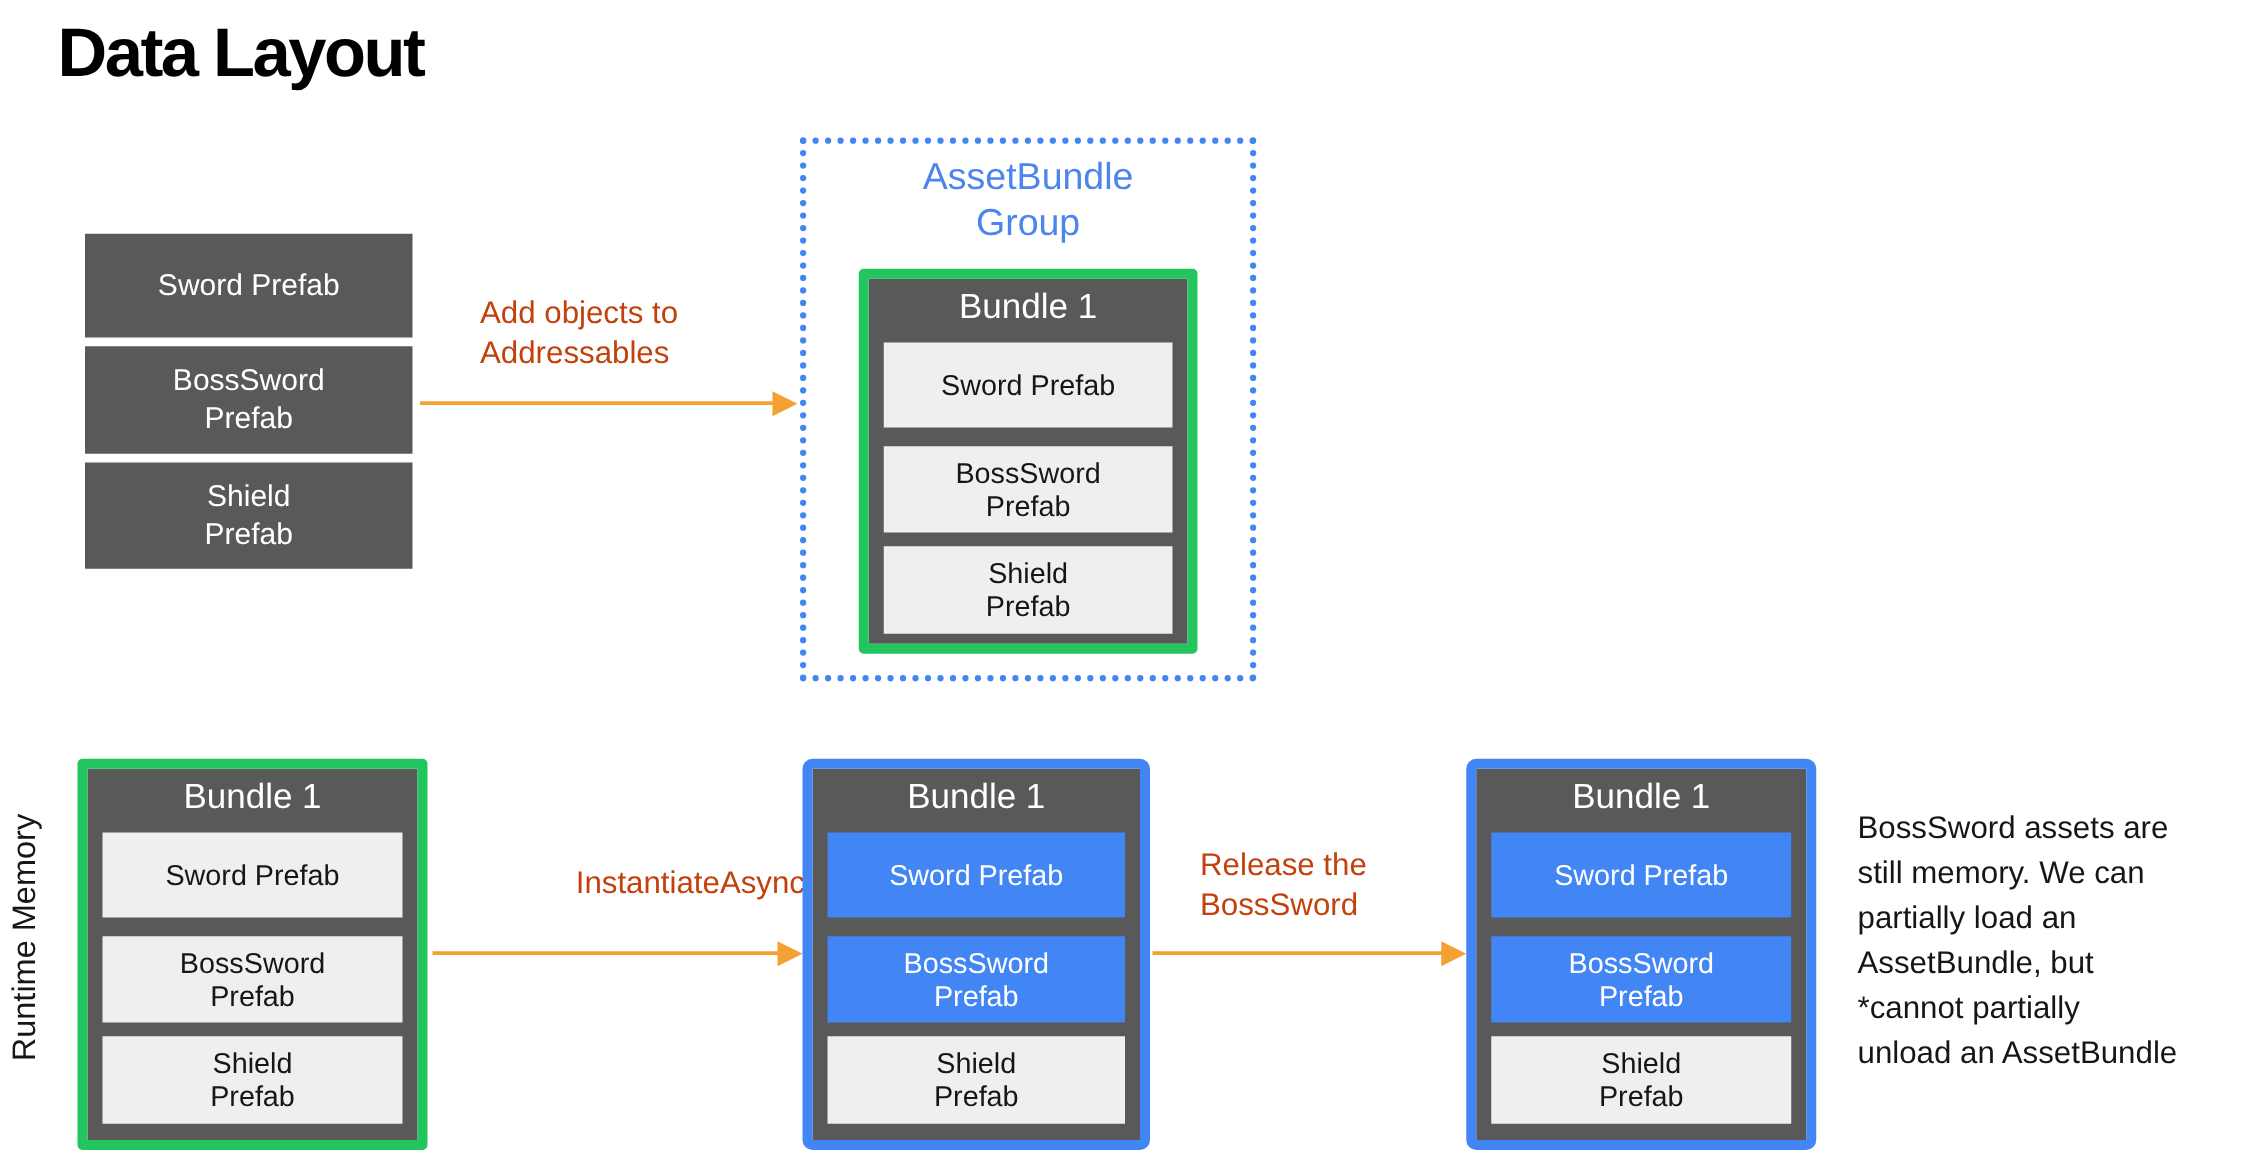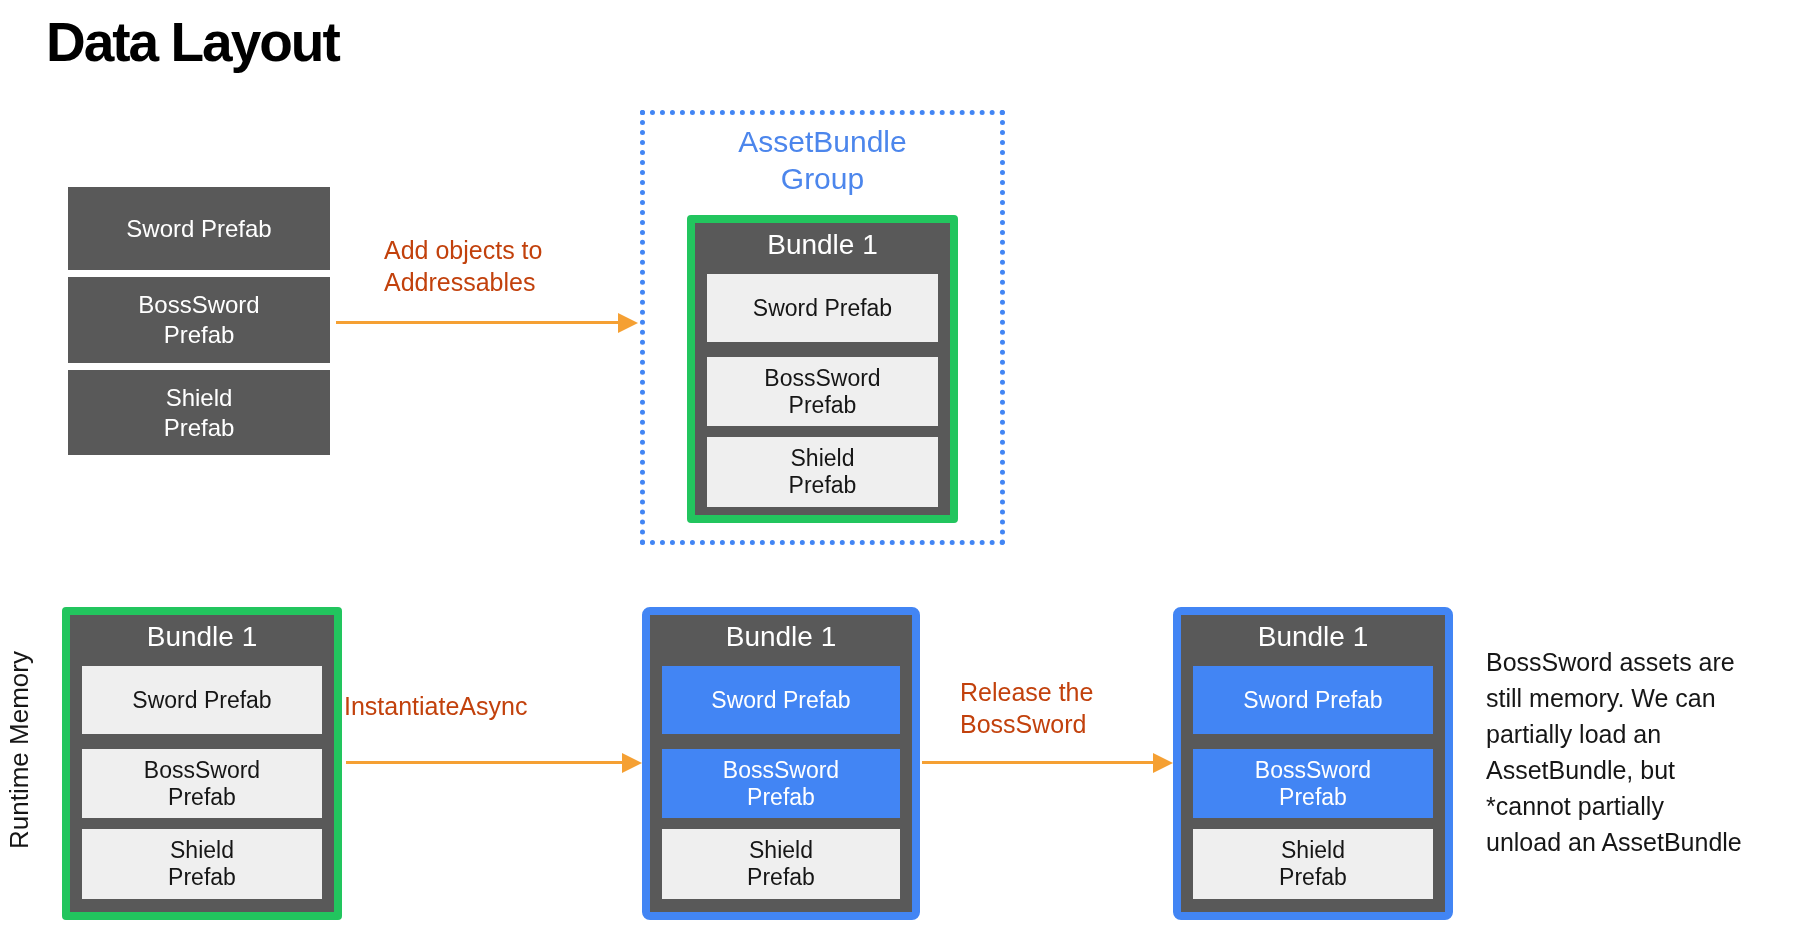--- a/index.html
+++ b/index.html
@@ -29,21 +29,21 @@
   .arrow .head {
     position:absolute; right:0; top:0; width:0; height:0;
     border-left:20px solid #F5A033; border-top:10px solid transparent; border-bottom:10px solid transparent;
   }
   #arrow-add  { left:336px; top:313px; width:302px; }
   #arrow-inst { left:346px; top:753px; width:296px; }
   #arrow-rel  { left:922px; top:753px; width:251px; }
 
   .flow-label { position:absolute; font-size:25px; line-height:32px; white-space:pre-line; color:#c2410c; }
   #lbl-add  { left:384px; top:234px; }
-  #lbl-inst { left:344px; top:690px; width:300px; text-align:left; }
+  #lbl-inst { left:344px; top:690px; width:300px; text-align:right; }
   #lbl-rel  { left:960px; top:676px; }
 
   
   .group {
     position:absolute; left:640px; top:110px; width:365px; height:435px;
     border:5px dotted #4285F4; box-sizing:border-box;
   }
   .group-title {
     margin-top:8px; text-align:center; font-size:30px; line-height:37px;
     color:#4C86EC; white-space:pre-line;

